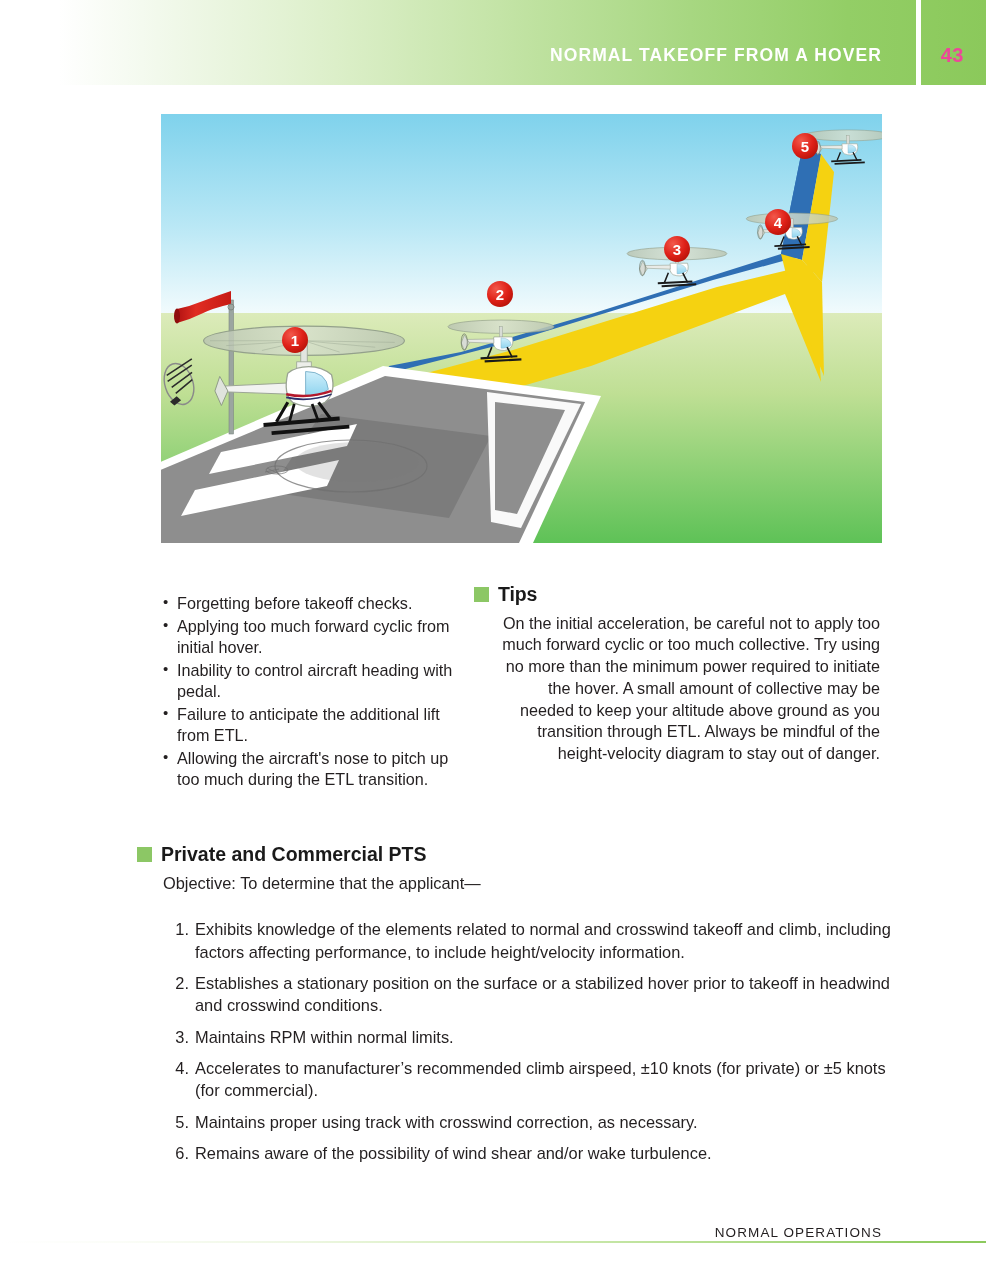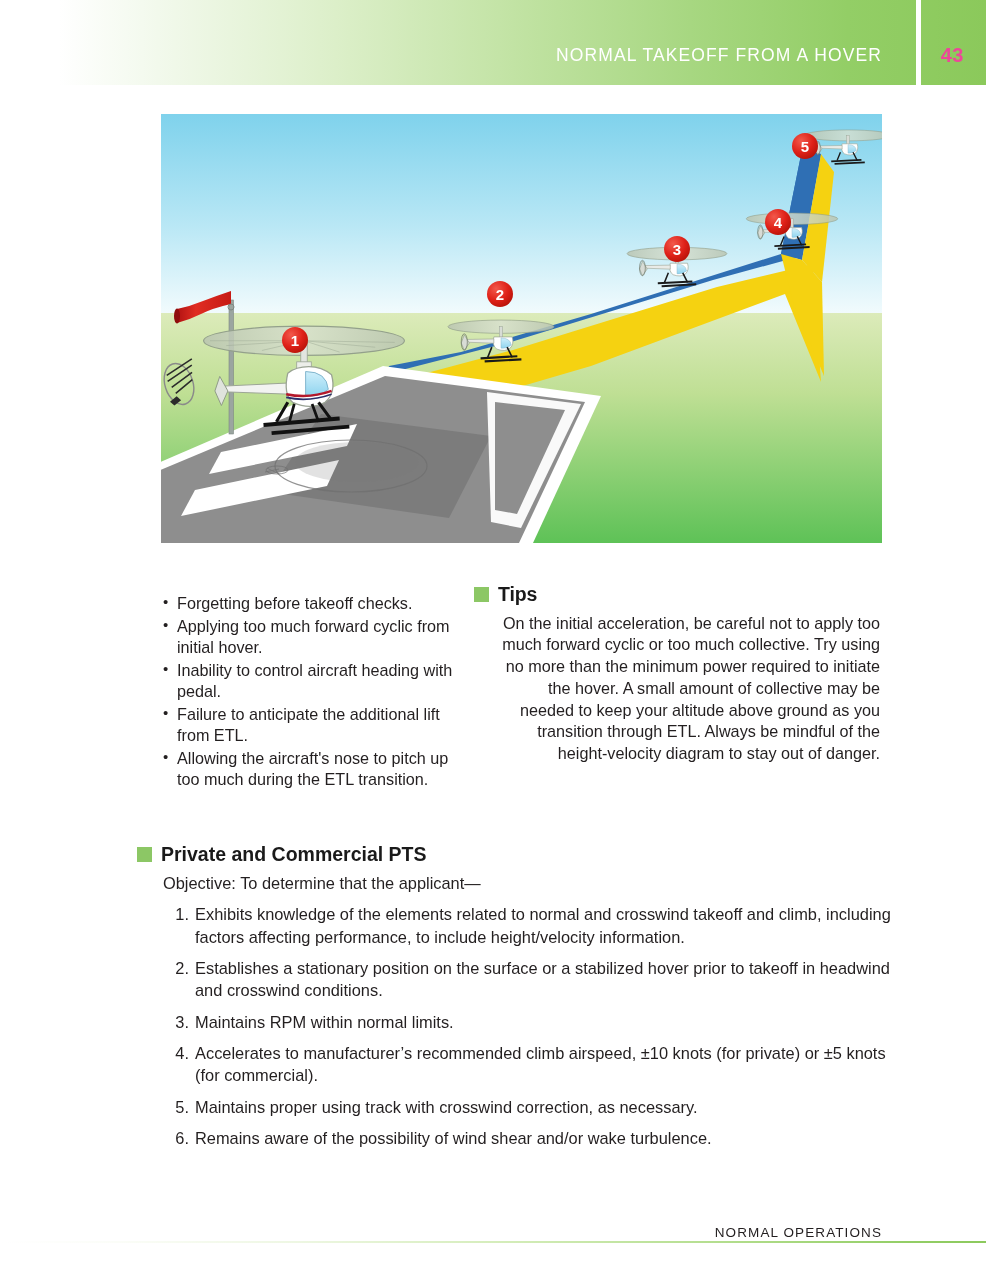--- a/index.html
+++ b/index.html
@@ -32,21 +32,21 @@
     width: 5px;
     height: 85px;
     background: #ffffff;
   }
   #header-title {
     position: absolute;
     right: 104px;
     top: 55px;
     transform: translateY(-50%);
     font-size: 17.5px;
-    font-weight: normal;
+    font-weight: bold;
     letter-spacing: 1.1px;
     color: #ffffff;
     white-space: nowrap;
     font-family: "Liberation Sans", sans-serif;
   }
   #header-pagenum {
     position: absolute;
     right: 22px;
     top: 55px;
     transform: translateY(-50%);
@@ -143,21 +143,21 @@
     color: #1a1a1a;
     white-space: nowrap;
   }
   #pts-objective {
     margin-top: 7px;
     padding-left: 26px;
     font-size: 16.4px;
     line-height: 1.3;
   }
   ol#pts-list {
-    margin: 9px 0 0 0;
+    margin: 24px 0 0 0;
     padding: 0 0 0 26px;
     list-style: none;
     counter-reset: ptsnum;
     font-size: 16.4px;
     line-height: 1.36;
   }
   ol#pts-list li {
     counter-increment: ptsnum;
     position: relative;
     padding-left: 32px;

